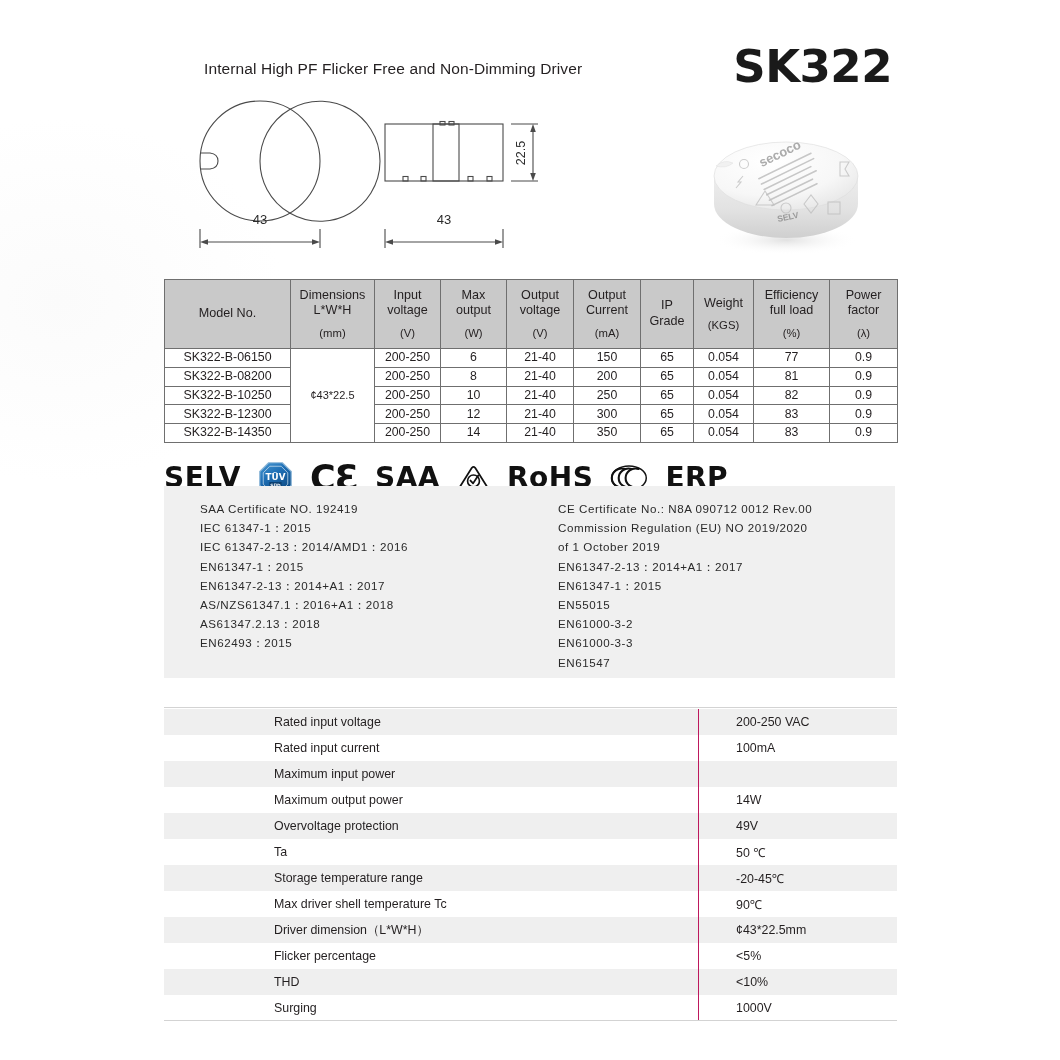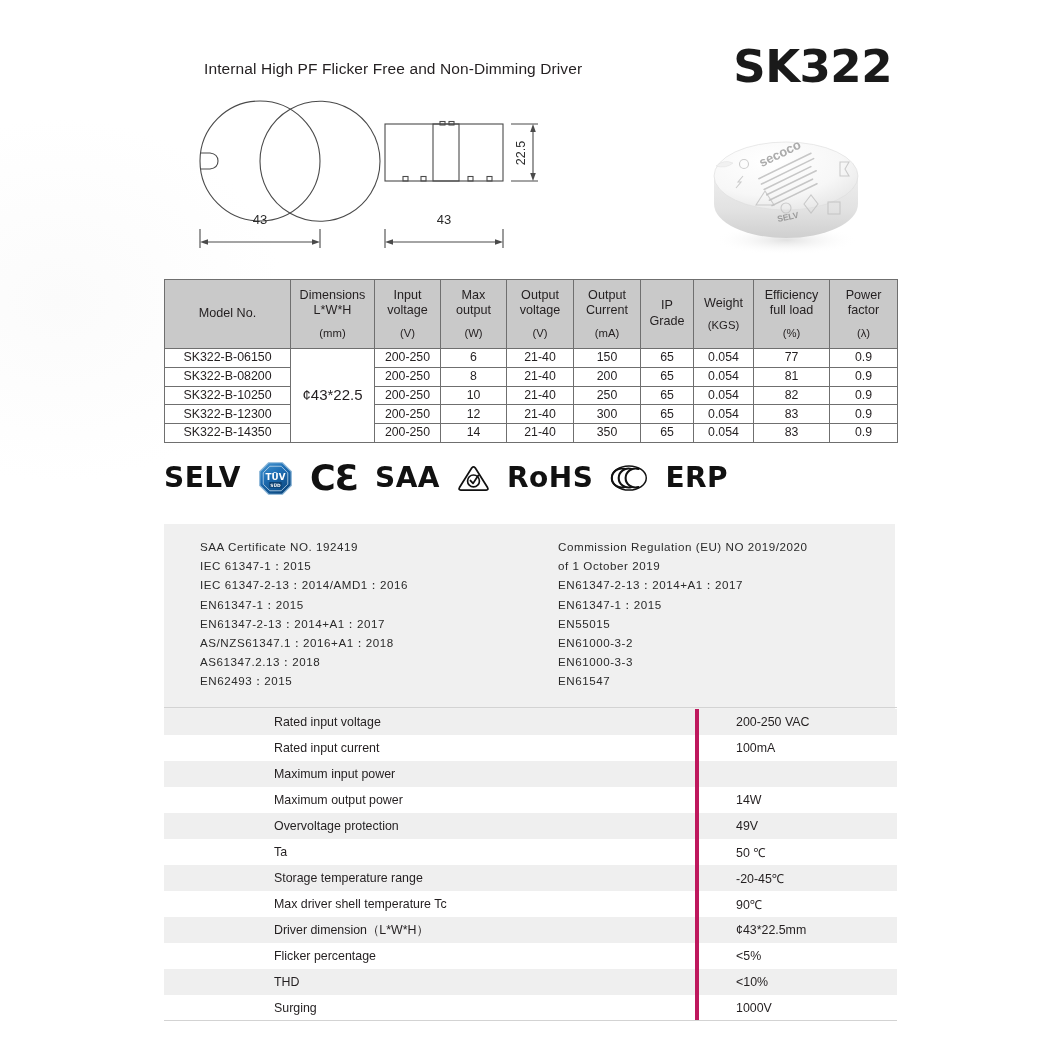--- a/index.html
+++ b/index.html
@@ -41,51 +41,51 @@
   table.main th,table.main td{
     border:1px solid #6f6f6f;text-align:center;vertical-align:middle;
     padding:0;line-height:1.25;
   }
   table.main thead th{
     background:#c9c9c9;height:68px;font-weight:normal;font-size:12.6px;
   }
   table.main thead th .u{display:block;font-size:11.3px;margin-top:7px;}
   table.main thead th .l2{display:block;}
   table.main tbody td{height:17.8px;background:#ffffff;}
-  td.dimcell{vertical-align:middle;font-size:15px;}
+  td.dimcell{vertical-align:middle;font-size:11px;}
   td.model{font-size:12.4px;}
 
   
   .certs{position:absolute;left:164px;top:456px;height:44px;
          display:flex;align-items:center;gap:17px;}
   .cert-word{font-family:"DejaVu Sans", sans-serif;font-weight:bold;
              font-size:28px;color:#111;letter-spacing:.5px;line-height:1;}
   .cert-ce{font-family:"DejaVu Sans", sans-serif;font-weight:bold;font-size:35px;
            color:#111;line-height:1;letter-spacing:-1px;}
   .tuv{width:35px;height:35px;}
   .rcm{width:33px;height:29px;}
   .ccc{width:38px;height:28px;}
 
   
   .certpanel{
-    position:absolute;left:164px;top:524px;width:731px;height:192px;
+    position:absolute;left:164px;top:486px;width:731px;height:192px;
     background:#f0f0f0;
   }
   .certcol{position:absolute;top:13px;font-size:11.6px;line-height:19.2px;
            letter-spacing:.55px;color:#2a2a2a;white-space:nowrap;}
   .certcol.left{left:36px;}
   .certcol.right{left:394px;}
 
   
   .speclist{position:absolute;left:164px;top:709px;width:733px;}
   .spec-row{display:flex;height:26px;align-items:center;font-size:12.4px;color:#231f20;}
   .spec-row.alt{background:#efefef;}
   .spec-row.plain{background:#ffffff;text-align:center;}
   .spec-label{width:535px;padding-left:110px;box-sizing:border-box;
-              border-right:4px solid #be185d;height:26px;display:flex;align-items:center;}
+              border-right:1px solid #be185d;height:26px;display:flex;align-items:center;}
   .spec-value{flex:1;padding-left:37px;box-sizing:border-box;height:26px;
               display:flex;align-items:center;}
   .toprule{position:absolute;left:164px;top:707px;width:733px;height:1px;background:#d3d3d3;}
   .botrule{position:absolute;left:164px;top:1020px;width:733px;height:1px;background:#d3d3d3;}
 </style>
 </head>
 <body>
 
 <div class="page">
 
@@ -343,20 +343,21 @@
       <div>SAA Certificate NO. 192419</div>
       <div>IEC 61347-1：2015</div>
       <div>IEC 61347-2-13：2014/AMD1：2016</div>
       <div>EN61347-1：2015</div>
       <div>EN61347-2-13：2014+A1：2017</div>
       <div>AS/NZS61347.1：2016+A1：2018</div>
       <div>AS61347.2.13：2018</div>
       <div>EN62493：2015</div>
     </div>
     <div class="certcol right">
+      <div>CE Certificate No.: N8A 090712 0012 Rev.00</div>
       <div>Commission Regulation (EU) NO 2019/2020</div>
       <div>of 1 October 2019</div>
       <div>EN61347-2-13：2014+A1：2017</div>
       <div>EN61347-1：2015</div>
       <div>EN55015</div>
       <div>EN61000-3-2</div>
       <div>EN61000-3-3</div>
       <div>EN61547</div>
     </div>
   </div>

